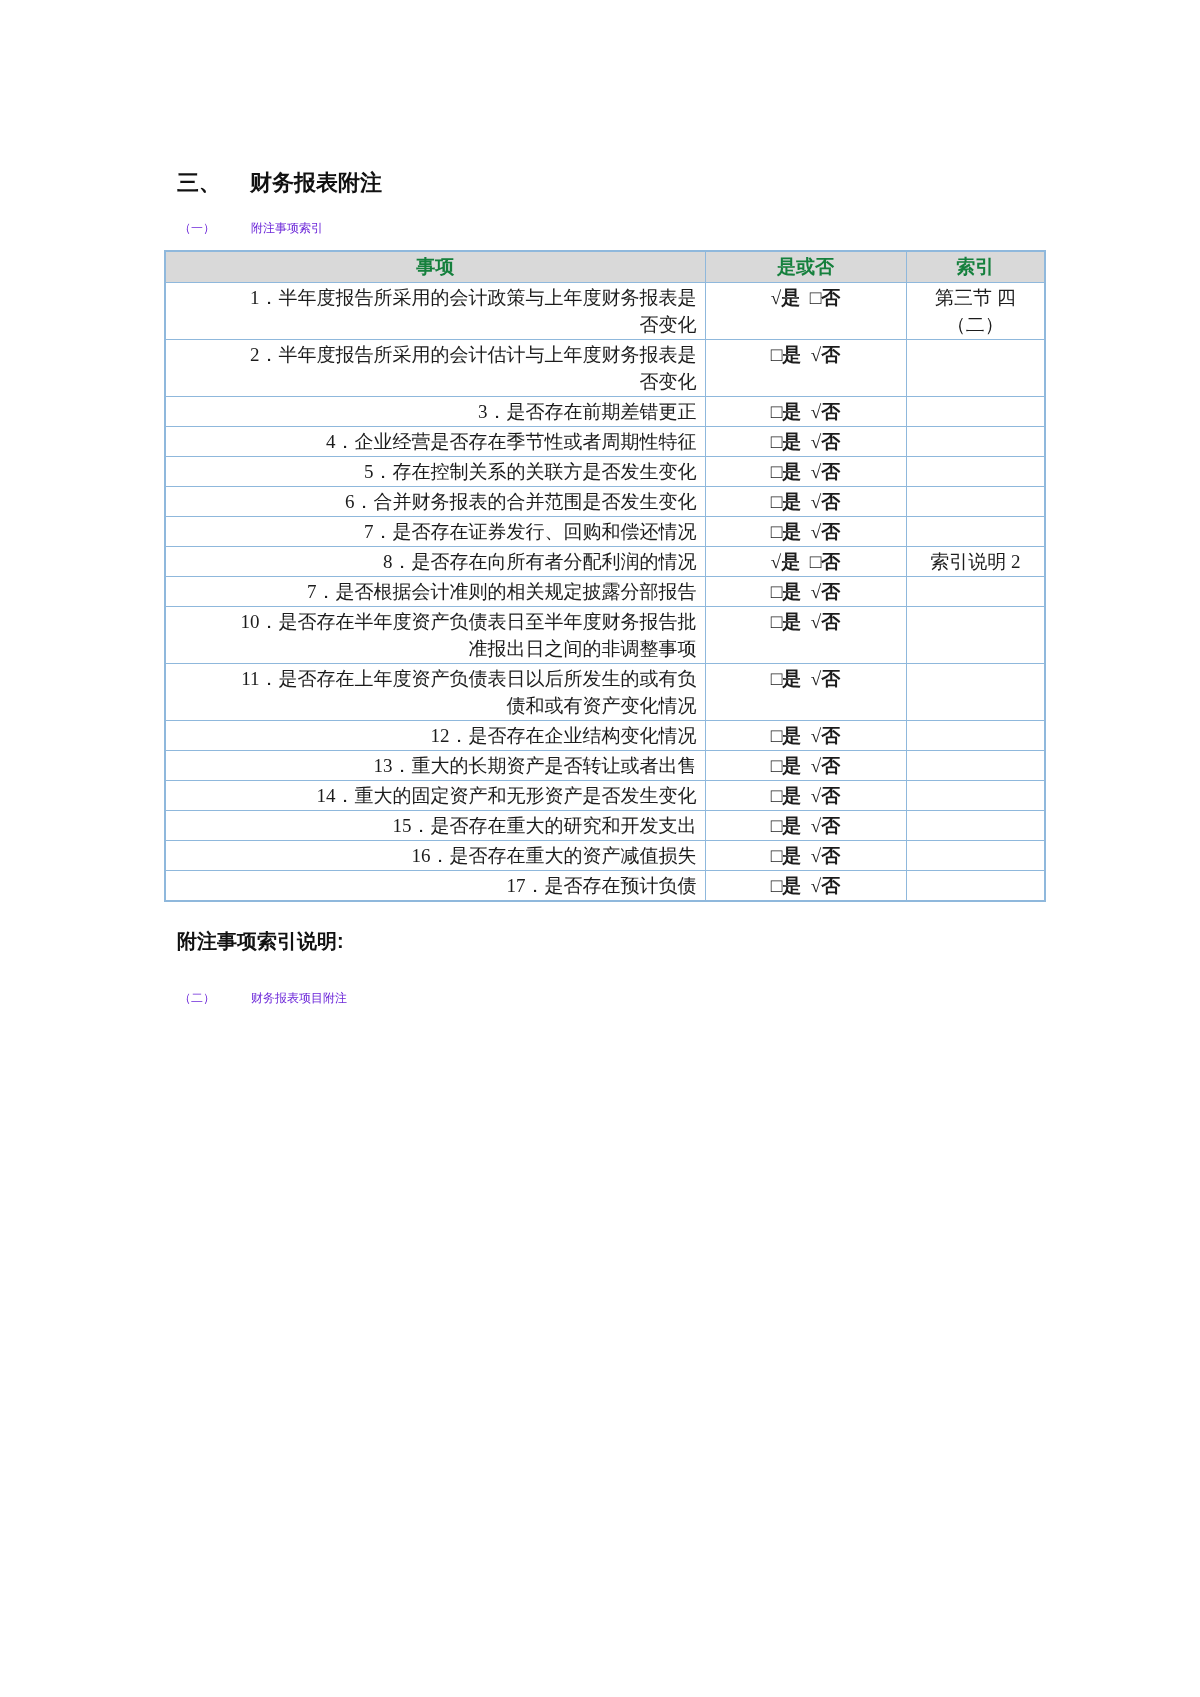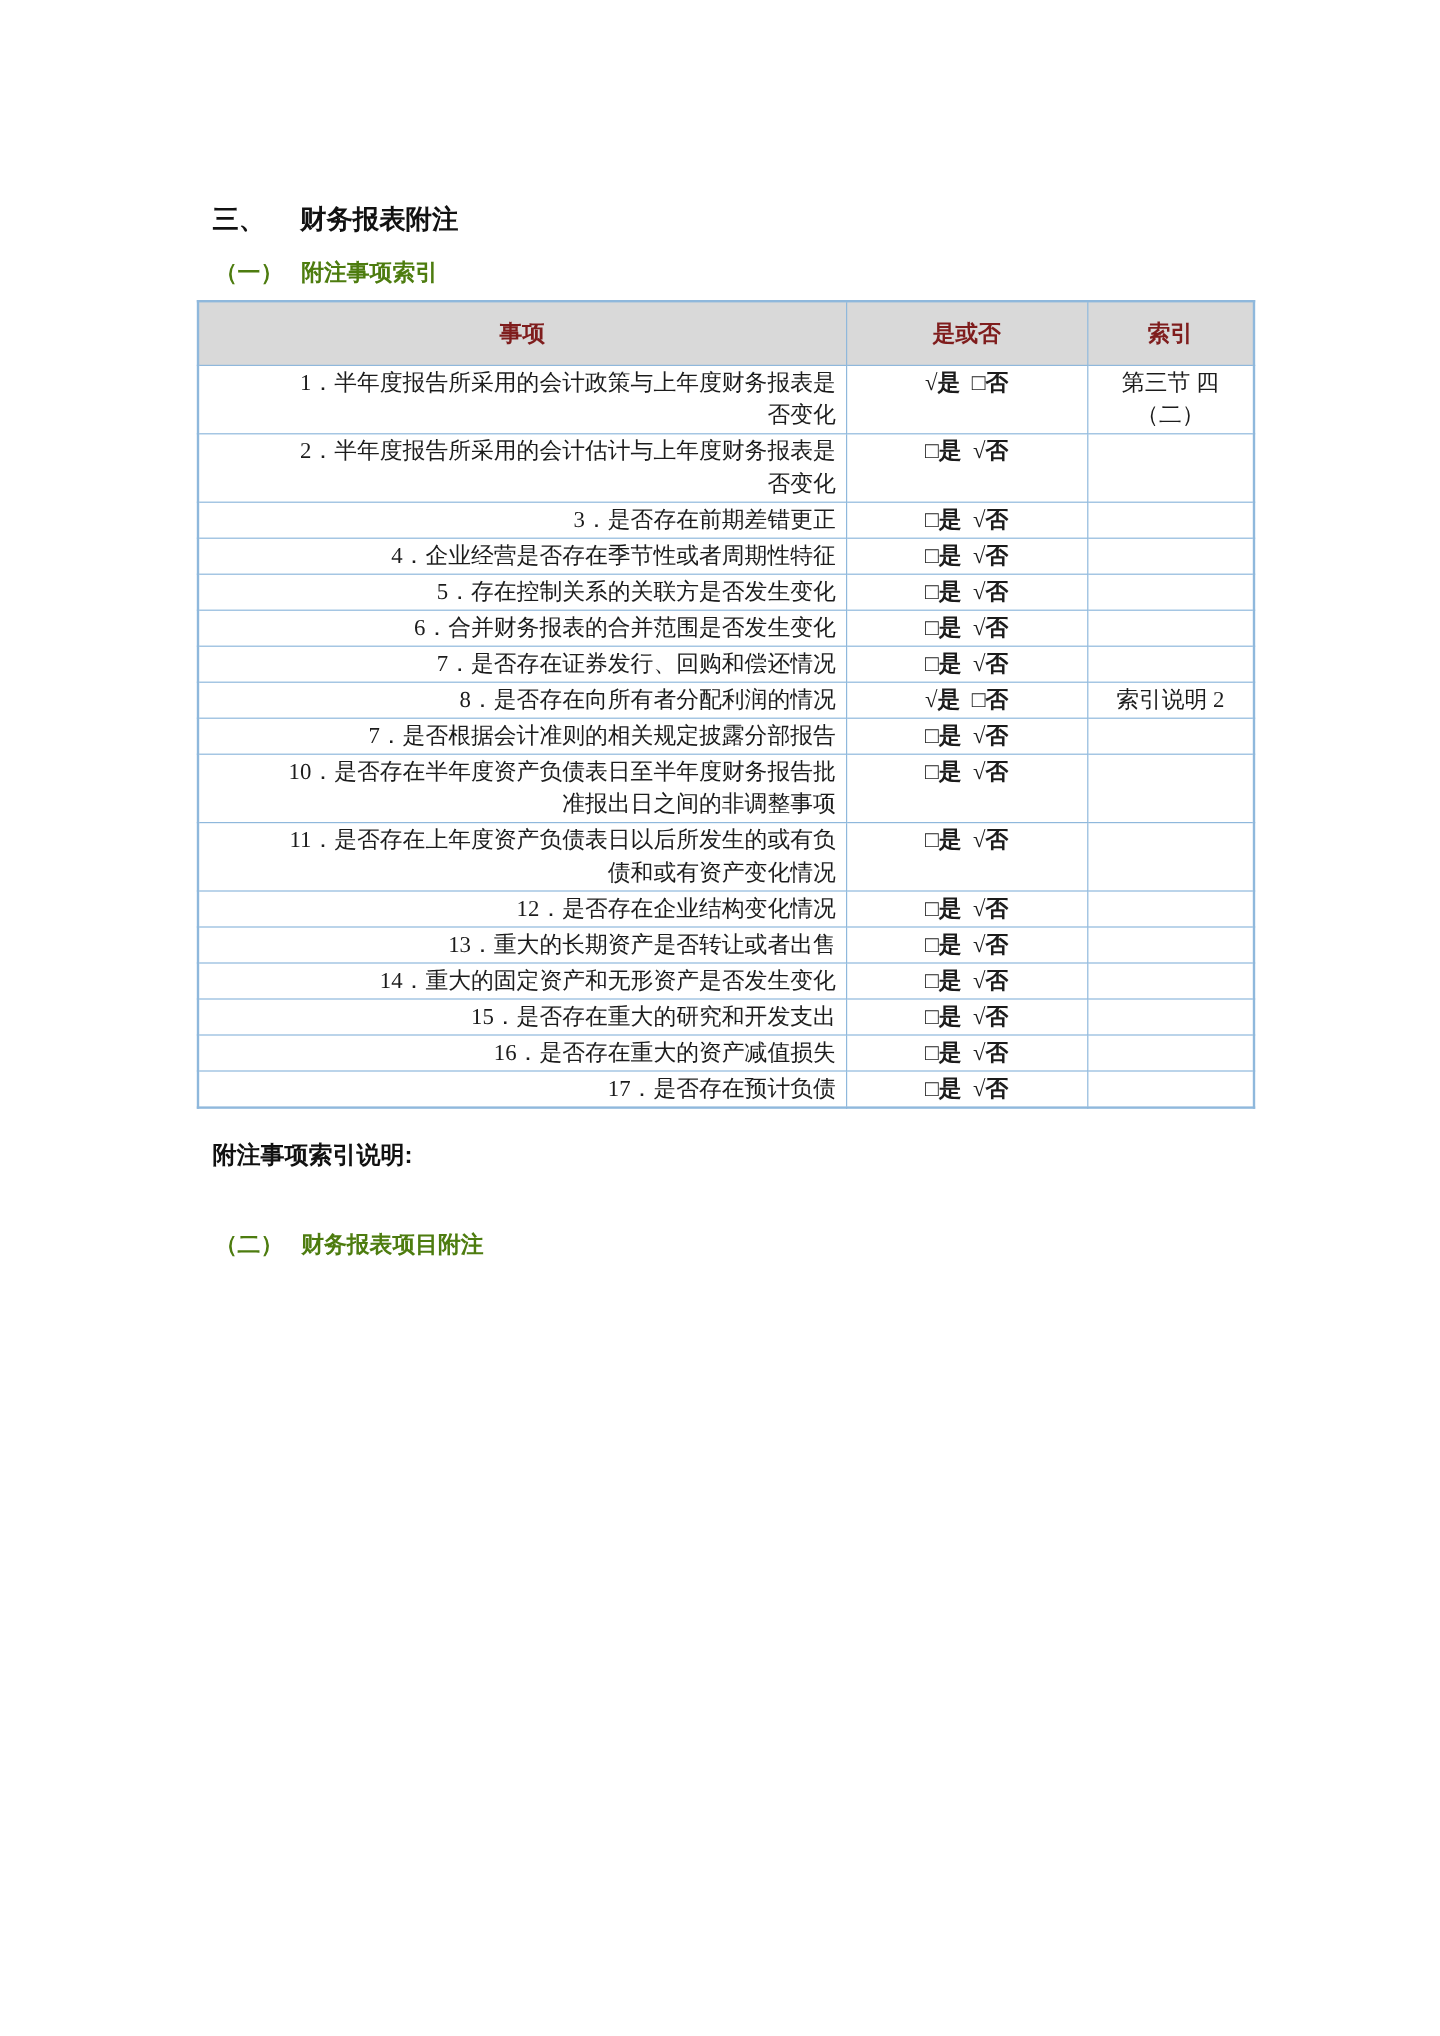--- a/index.html
+++ b/index.html
@@ -10,54 +10,54 @@
   }
   .page{position:relative;width:1200px;height:1231px;background:#fff;overflow:hidden;}
   .content{position:absolute;left:164px;top:0;width:880px;}
 
   .h1{
     margin:168px 0 0 13px;font-size:22px;font-weight:700;line-height:30px;
     font-family:"Liberation Sans","DejaVu Sans",sans-serif;color:#111;
   }
   .h1 .lbl{display:inline-block;width:73px;}
   .h2{
-    margin:16px 0 0 15px;font-size:19px;font-weight:700;line-height:28px;
-    font-family:"Liberation Sans","DejaVu Sans",sans-serif;color:#4d7c0f;
+    margin:16px 0 0 15px;font-size:12px;font-weight:400;line-height:28px;
+    font-family:"Liberation Sans","DejaVu Sans",sans-serif;color:#6d28d9;
   }
   .h2 .lbl{display:inline-block;width:72px;}
 
   table.idx{
     margin-top:8px;width:880px;border-collapse:collapse;table-layout:fixed;
     font-size:19px;border:2px solid var(--tb,#8FB8DC);
   }
   table.idx th{
     background:var(--hdr,#D9D9D9);border:1px solid var(--tb,#8FB8DC);
     font-family:Liberation Mono, monospace;
-    font-size:19px;font-weight:700;padding:13px 4px;text-align:center;color:#7f1d1d;
+    font-size:19px;font-weight:700;padding:2px 4px;text-align:center;color:#15803d;
   }
   table.idx td{
     border:1px solid var(--tb,#8FB8DC);padding:1px 8px;line-height:27px;
     vertical-align:top;color:#1c1c1c;
   }
   td.c-item{white-space:pre-line;text-align:right;}
   td.c-yesno{white-space:pre-wrap;text-align:center;font-weight:bold;}
   td.c-index{white-space:pre-line;text-align:center;}
 
   .notes-heading{
     margin:26px 0 6px 13px;font-size:20px;font-weight:700;line-height:26px;
     font-family:"Liberation Sans","DejaVu Sans",sans-serif;color:#111;
   }
   .notes-box{
     border:2px solid var(--bx,#9DC3E6);
     padding:2px 14px 8px 14px;font-size:20px;line-height:44px;
     text-align:justify;color:#1c1c1c;
   }
   .notes-box p{margin:0;text-indent:2em;}
 
-  .h2b{margin-top:48px;}
+  .h2b{margin-top:30px;}
   .page-number{
     position:absolute;top:1552px;left:0;width:1200px;text-align:center;
     font-size:17px;color:#333;font-family:"Liberation Sans","DejaVu Sans",sans-serif;
   }
 </style>
 </head>
 <body>
 
 <div class="page">
   <div class="content">

